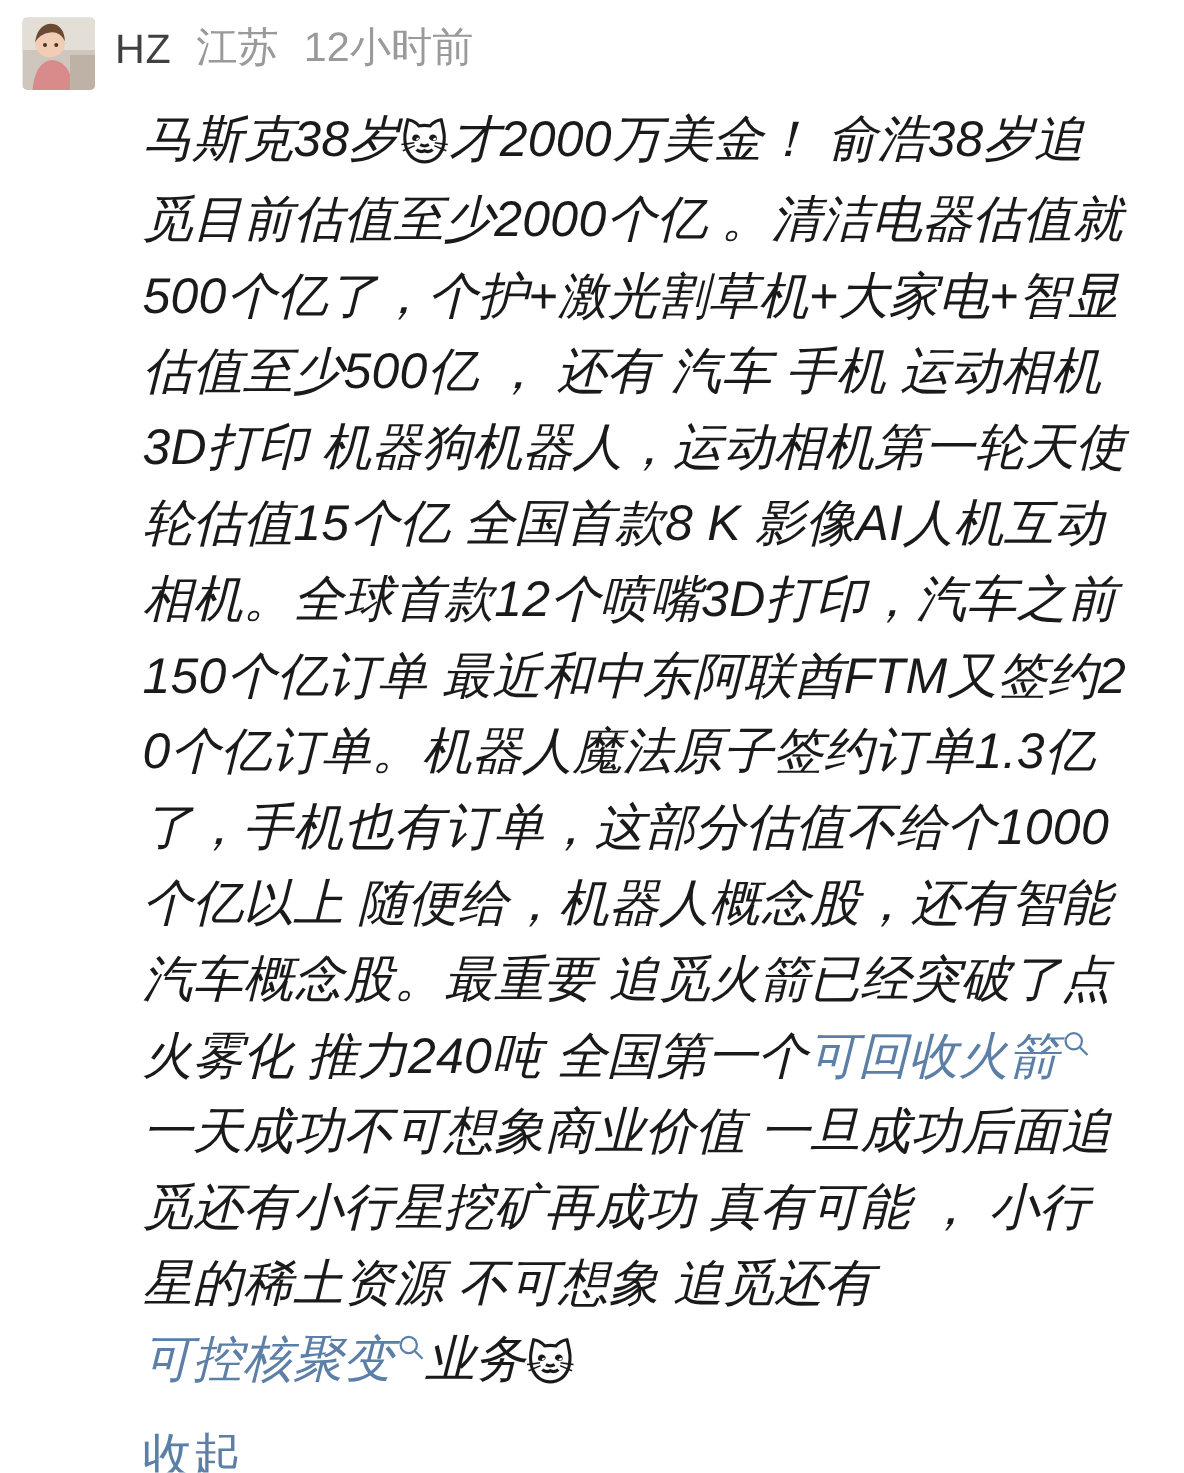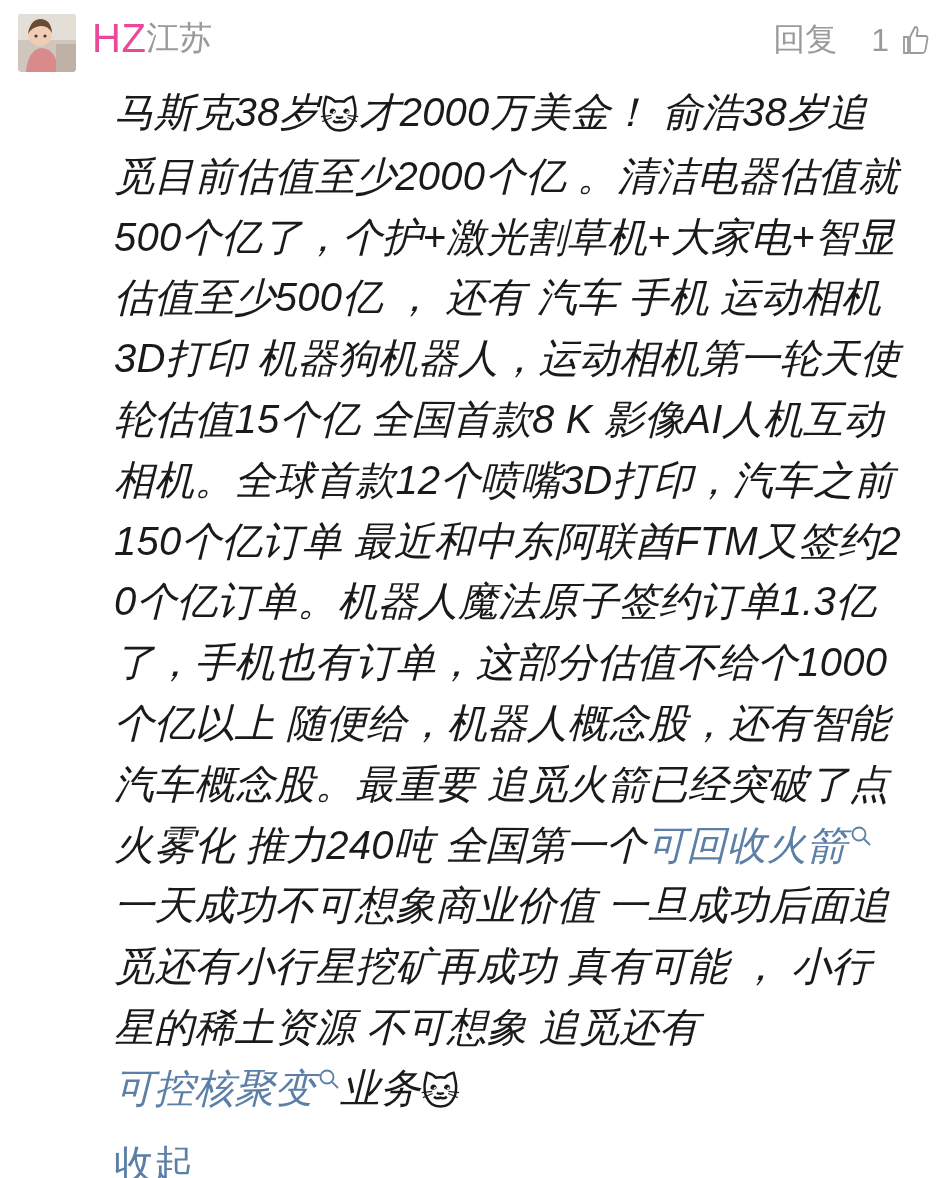--- a/index.html
+++ b/index.html
@@ -38,28 +38,29 @@
   .avatar svg { display: block; width: 100%; height: 100%; }
   .header-meta {
     flex: 1 1 auto;
     display: flex;
     align-items: center;
     padding-left: 16px;
     padding-top: 2px;
     min-width: 0;
   }
   .username {
-    font-size: 40px;
-    color: #ec4899;
+    font-size: 33px;
+    color: #404040;
     letter-spacing: 0.5px;
     white-space: nowrap;
   }
   .region {
     font-size: 33px;
     color: #9a9a9a;
+    margin-left: 20px;
     white-space: nowrap;
   }
   .timestamp {
     font-size: 33px;
     color: #9a9a9a;
     margin-left: 20px;
     white-space: nowrap;
   }
   .header-actions {
     flex: 0 0 auto;
@@ -147,34 +148,23 @@
         <path d="M8 58 Q10 36 23 34 Q38 34 41 58 Z" fill="#d98a8a"></path>
         <rect x="38" y="30" width="20" height="28" fill="#bdb2a5"></rect>
         <circle cx="18" cy="22" r="1.6" fill="#4a3326"></circle>
         <circle cx="27" cy="22" r="1.6" fill="#4a3326"></circle>
       </svg>
     </div>
 
     <div class="header-meta">
       <span class="username">HZ</span>
       <span class="region">江苏</span>
+      <span class="timestamp">12小时前</span>
     </div>
 
-    <div class="header-actions">
-      <span class="reply-btn">回复</span>
-      <span class="like-group">
-        <span class="like-count">1</span>
-        <span class="thumb-icon">
-          <svg viewBox="0 0 32 32" xmlns="http://www.w3.org/2000/svg">
-            <path d="M9 13 L9 29 L5 29 L5 13 Z" fill="none" stroke="#9a9a9a" stroke-width="1.8"></path>
-            <path d="M11 13 L16 3 Q19 3 18.6 7 L17.6 12 L26 12 Q29 12 28.4 15 L26.6 25 Q26.2 29 23 29 L11 29 Z" fill="none" stroke="#9a9a9a" stroke-width="1.8" stroke-linejoin="round"></path>
-          </svg>
-        </span>
-      </span>
-    </div>
 
   </div>
 
   <div class="comment-body">
     <div class="comment-text" id="comment-text"><span>马斯克38岁</span><span class="emoji">🐱</span><span>才2000万美金！  俞浩38岁追觅目前估值至少2000个亿 。清洁电器估值就500个亿了，个护+激光割草机+大家电+智显 估值至少500亿 ， 还有 汽车 手机 运动相机 3D打印 机器狗机器人，运动相机第一轮天使轮估值15个亿 全国首款8 K 影像AI人机互动相机。全球首款12个喷嘴3D打印，汽车之前150个亿订单 最近和中东阿联酋FTM又签约20个亿订单。机器人魔法原子签约订单1.3亿了，手机也有订单，这部分估值不给个1000个亿以上 随便给，机器人概念股，还有智能汽车概念股。最重要 追觅火箭已经突破了点火雾化 推力240吨 全国第一个</span><span class="searchlink"><span>可回收火箭</span><span class="mag"><svg viewBox="0 0 22 22" xmlns="http://www.w3.org/2000/svg">
               <circle cx="9" cy="9" r="6.5" fill="none" stroke="#5b7fa6" stroke-width="1.8"></circle>
               <line x1="14" y1="14" x2="20" y2="20" stroke="#5b7fa6" stroke-width="1.8"></line>
             </svg></span></span><span> 一天成功不可想象商业价值 一旦成功后面追觅还有小行星挖矿再成功 真有可能 ， 小行星的稀土资源 不可想象 追觅还有</span><span class="searchlink"><span>可控核聚变</span><span class="mag"><svg viewBox="0 0 22 22" xmlns="http://www.w3.org/2000/svg">
               <circle cx="9" cy="9" r="6.5" fill="none" stroke="#5b7fa6" stroke-width="1.8"></circle>
               <line x1="14" y1="14" x2="20" y2="20" stroke="#5b7fa6" stroke-width="1.8"></line>

